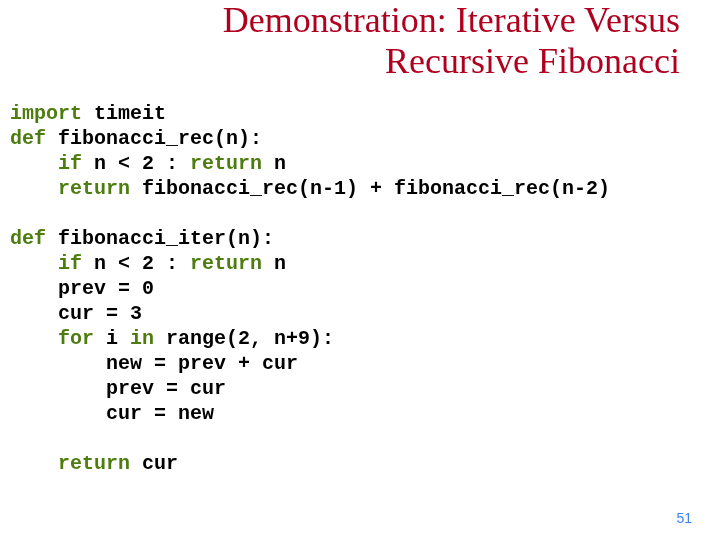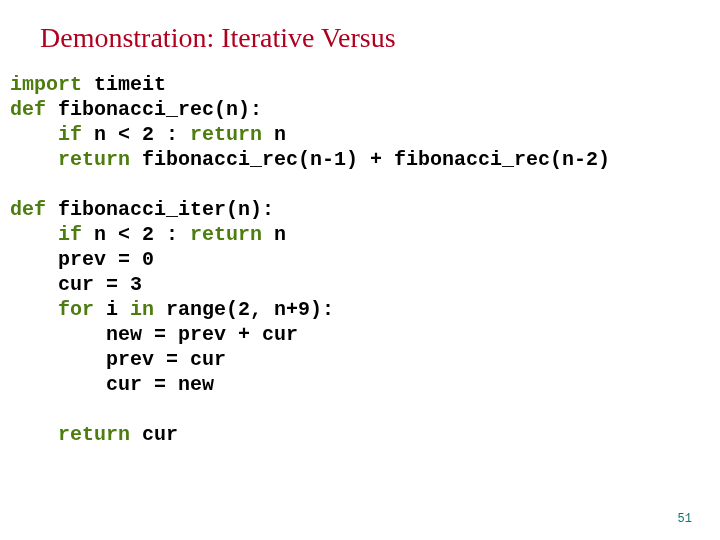--- a/index.html
+++ b/index.html
@@ -5,50 +5,51 @@
   html,body{margin:0;padding:0}
   body{
     width:720px;height:540px;
     background:#fff;
     font-family:"Times New Roman",Times,serif;
     position:relative;
     box-sizing:border-box;
   }
   .title{
     color:#b00020;
-    font-size:28px;
+    font-size:36px;
     line-height:1.15;
-    text-align:left;
-    padding:22px 40px 0 40px;
+    text-align:right;
+    padding:0 40px 0 40px;
     font-weight:400;
   }
   .code{
     font-family:"Courier New",Courier,monospace;
     font-size:20px;
     line-height:1.25;
     padding:18px 10px 0 10px;
     white-space:pre;
     font-weight:bold;
     color:#000;
   }
   .code .kw{color:#4d7c0f}
   .page-num{
     position:absolute;
     right:28px;
     bottom:14px;
-    font-family:Liberation Mono, monospace;
-    font-size:12px;
-    color:#0f766e;
+    font-family:Liberation Sans, sans-serif;
+    font-size:14px;
+    color:#3b82f6;
   }
 </style>
 </head>
 <body>
 
 <div class="title">
   <span>Demonstration: Iterative Versus</span><br>
+  <span>Recursive Fibonacci</span>
 </div>
 
 <div class="code"><span class="kw">import</span><span> timeit</span>
 <span class="kw">def</span><span> fibonacci_rec(n):</span>
     <span class="kw">if</span><span> n &lt; 2 : </span><span class="kw">return</span><span> n</span>
     <span class="kw">return</span><span> fibonacci_rec(n-1) + fibonacci_rec(n-2)</span>
 
 <span class="kw">def</span><span> fibonacci_iter(n):</span>
     <span class="kw">if</span><span> n &lt; 2 : </span><span class="kw">return</span><span> n</span>
 <span>    prev = 0</span>

